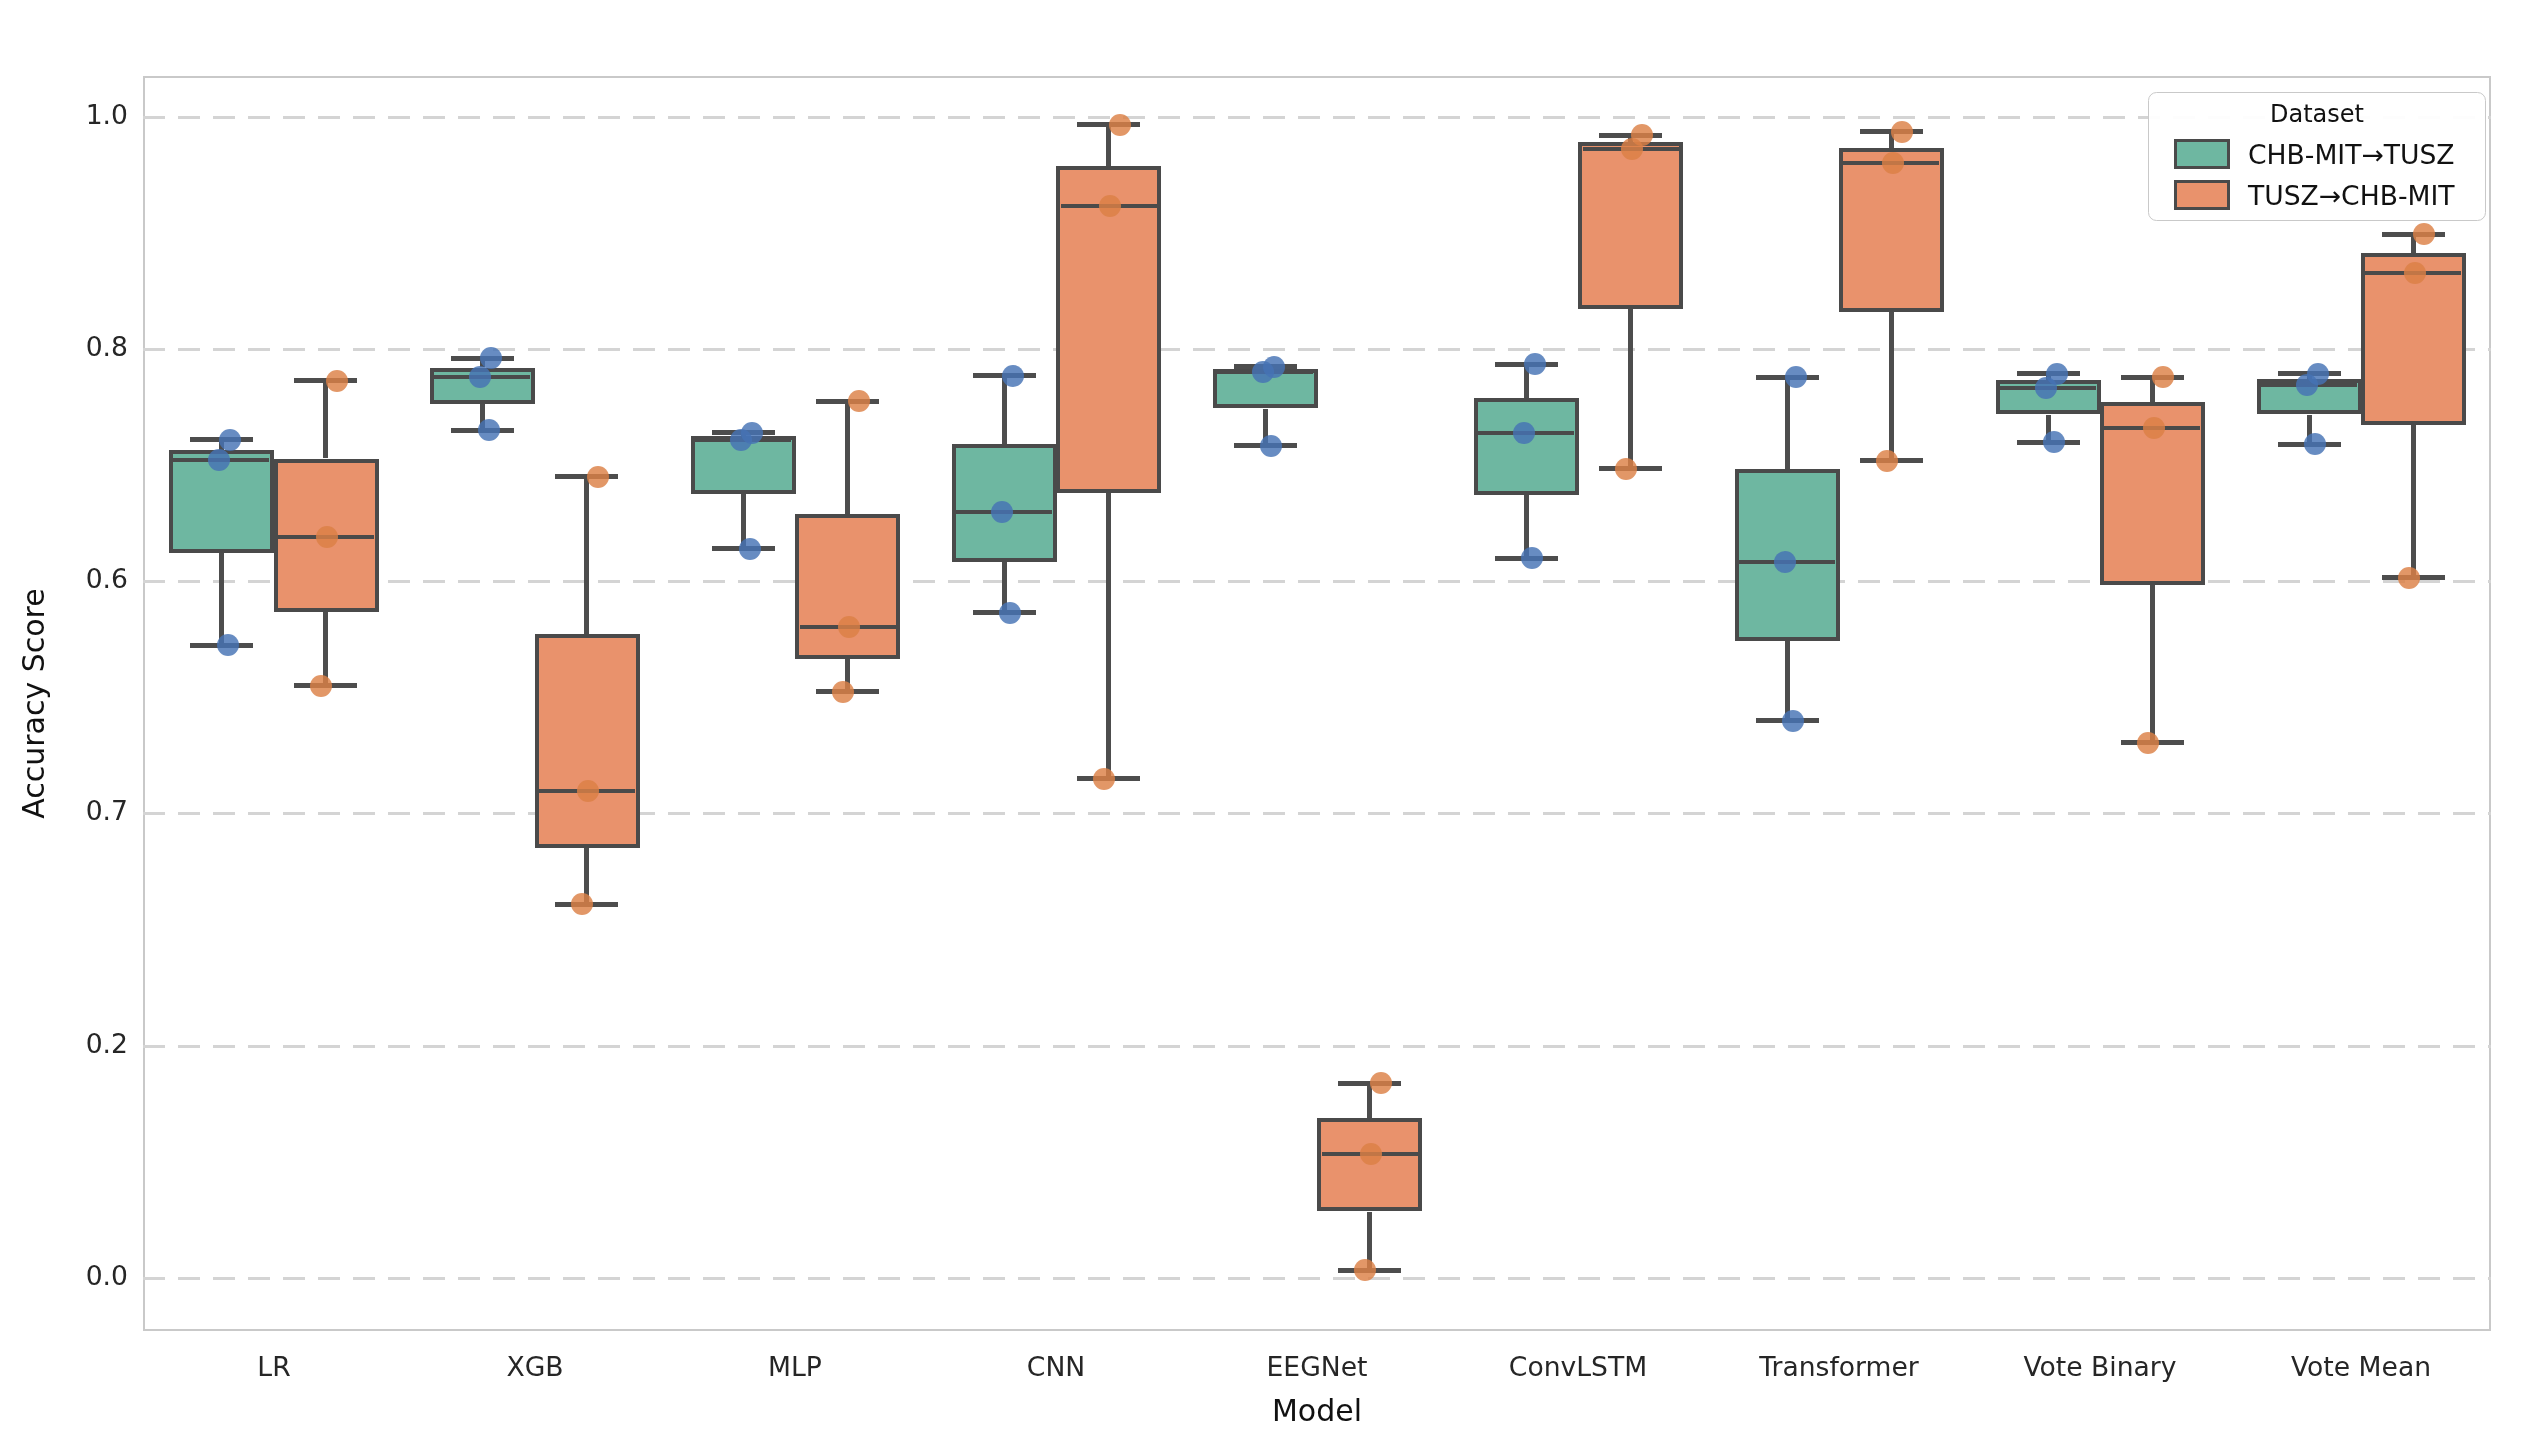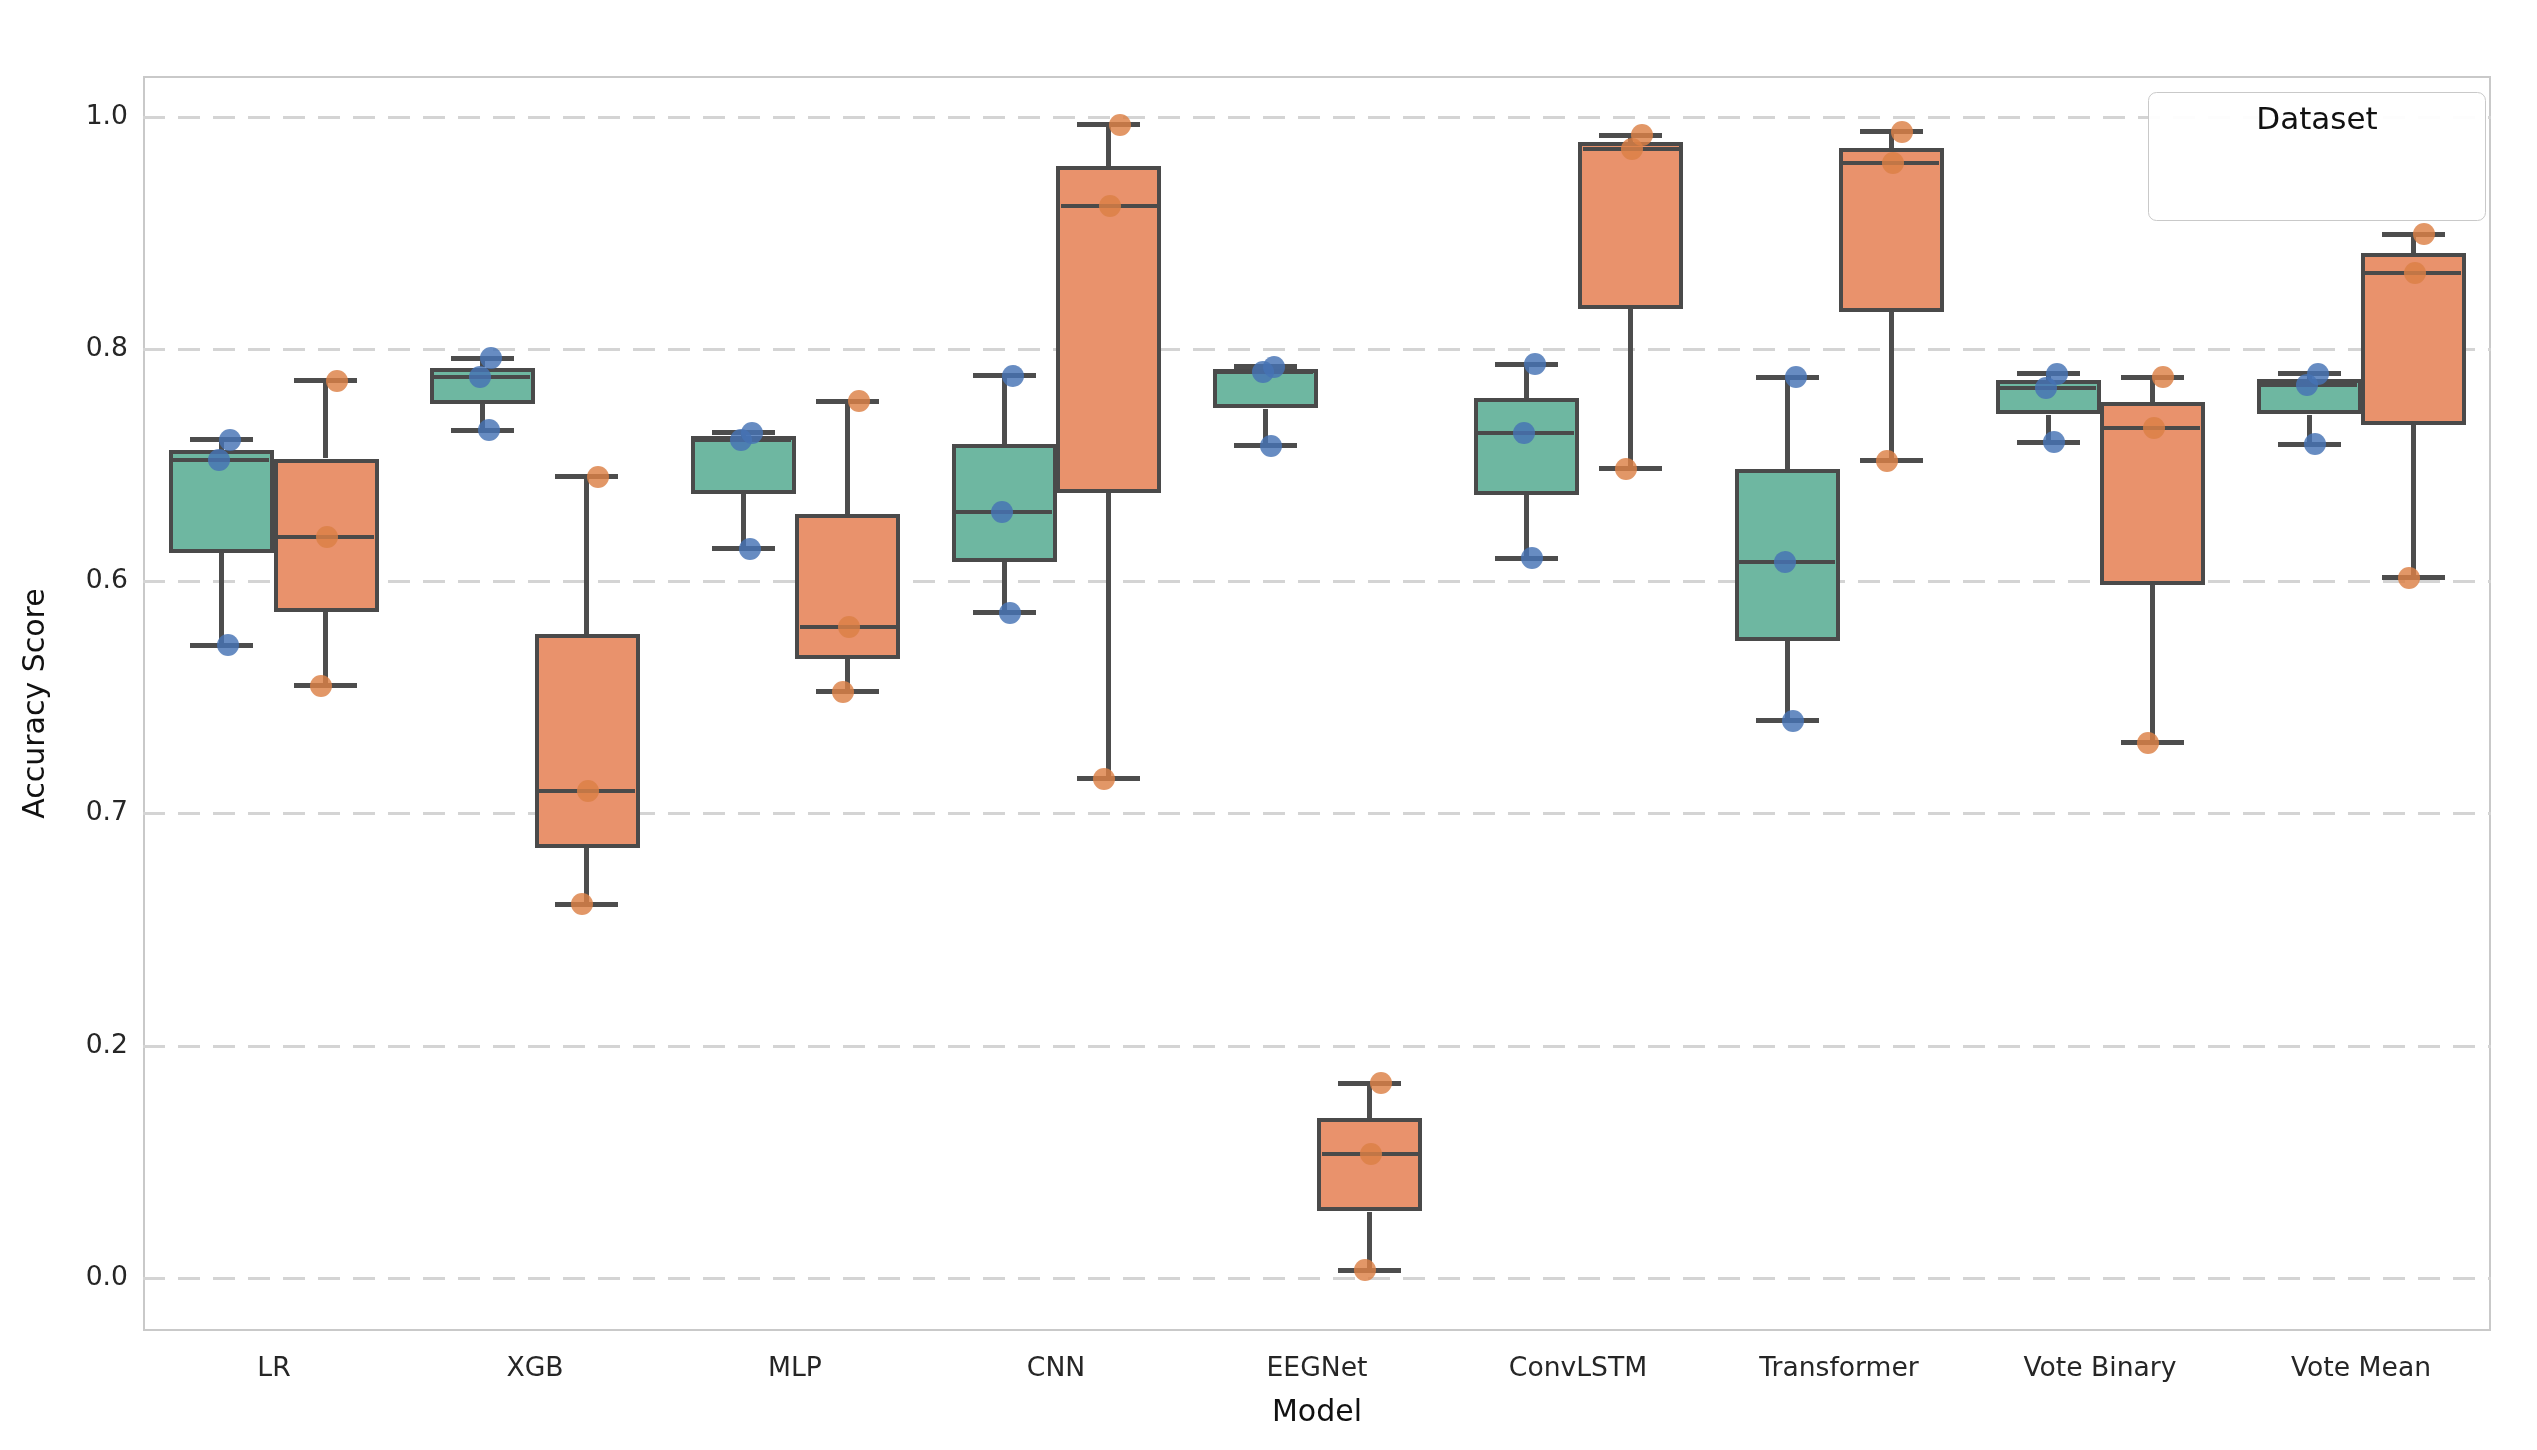--- a/index.html
+++ b/index.html
@@ -52,21 +52,21 @@
   .dot{
     width:22px;height:22px;border-radius:50%;opacity:0.82;
   }
   #legend{
     left:2148px;top:92px;width:338px;height:129px;
     background:rgba(255,255,255,0.95);
     border:1.8px solid #c9c9c9;border-radius:8.5px;
     box-sizing:border-box;
   }
   #legend-title{
-    margin-top:7.3px;text-align:center;font-size:31px;color:#111;
+    margin-top:7.3px;text-align:center;font-size:24px;color:#111;
   }
   .legend-row{
     display:flex;align-items:center;gap:18px;
     padding-left:25px;margin-top:10.3px;
   }
   .legend-swatch{
     width:56px;height:30px;border:3px solid #4a4a4a;box-sizing:border-box;
     flex:0 0 auto;
   }
   .legend-label{font-size:26.6px;color:#111;}
@@ -260,15 +260,25 @@
       <div class="abs cap" style="left: 2382px; width: 63px; top: 575px; height: 4.8px;"></div>
       <div class="abs box" style="left: 2361px; width: 105px; top: 253px; height: 172px; background: rgb(233, 146, 108); border-color: rgb(74, 74, 74);"></div>
       <div class="abs median" style="left: 2365px; width: 96px; top: 271px; height: 3.6px;"></div>
       <div class="abs dot" style="left: 2398px; top: 567px; background: rgb(220, 128, 69);"></div>
       <div class="abs dot" style="left: 2404px; top: 262px; background: rgb(220, 128, 69);"></div>
       <div class="abs dot" style="left: 2413px; top: 223px; background: rgb(220, 128, 69);"></div>
     </div>
 
   <div class="abs" id="legend">
     <div id="legend-title">Dataset</div>
+    <div id="legend-entries">
+        <div class="legend-row">
+          <span class="legend-swatch" style="background: rgb(110, 183, 161);"></span>
+          <span class="legend-label">CHB-MIT→TUSZ</span>
+        </div>
+        <div class="legend-row">
+          <span class="legend-swatch" style="background: rgb(233, 146, 108);"></span>
+          <span class="legend-label">TUSZ→CHB-MIT</span>
+        </div>
+      </div>
   </div>
 </div>
 
 
 </body></html>

